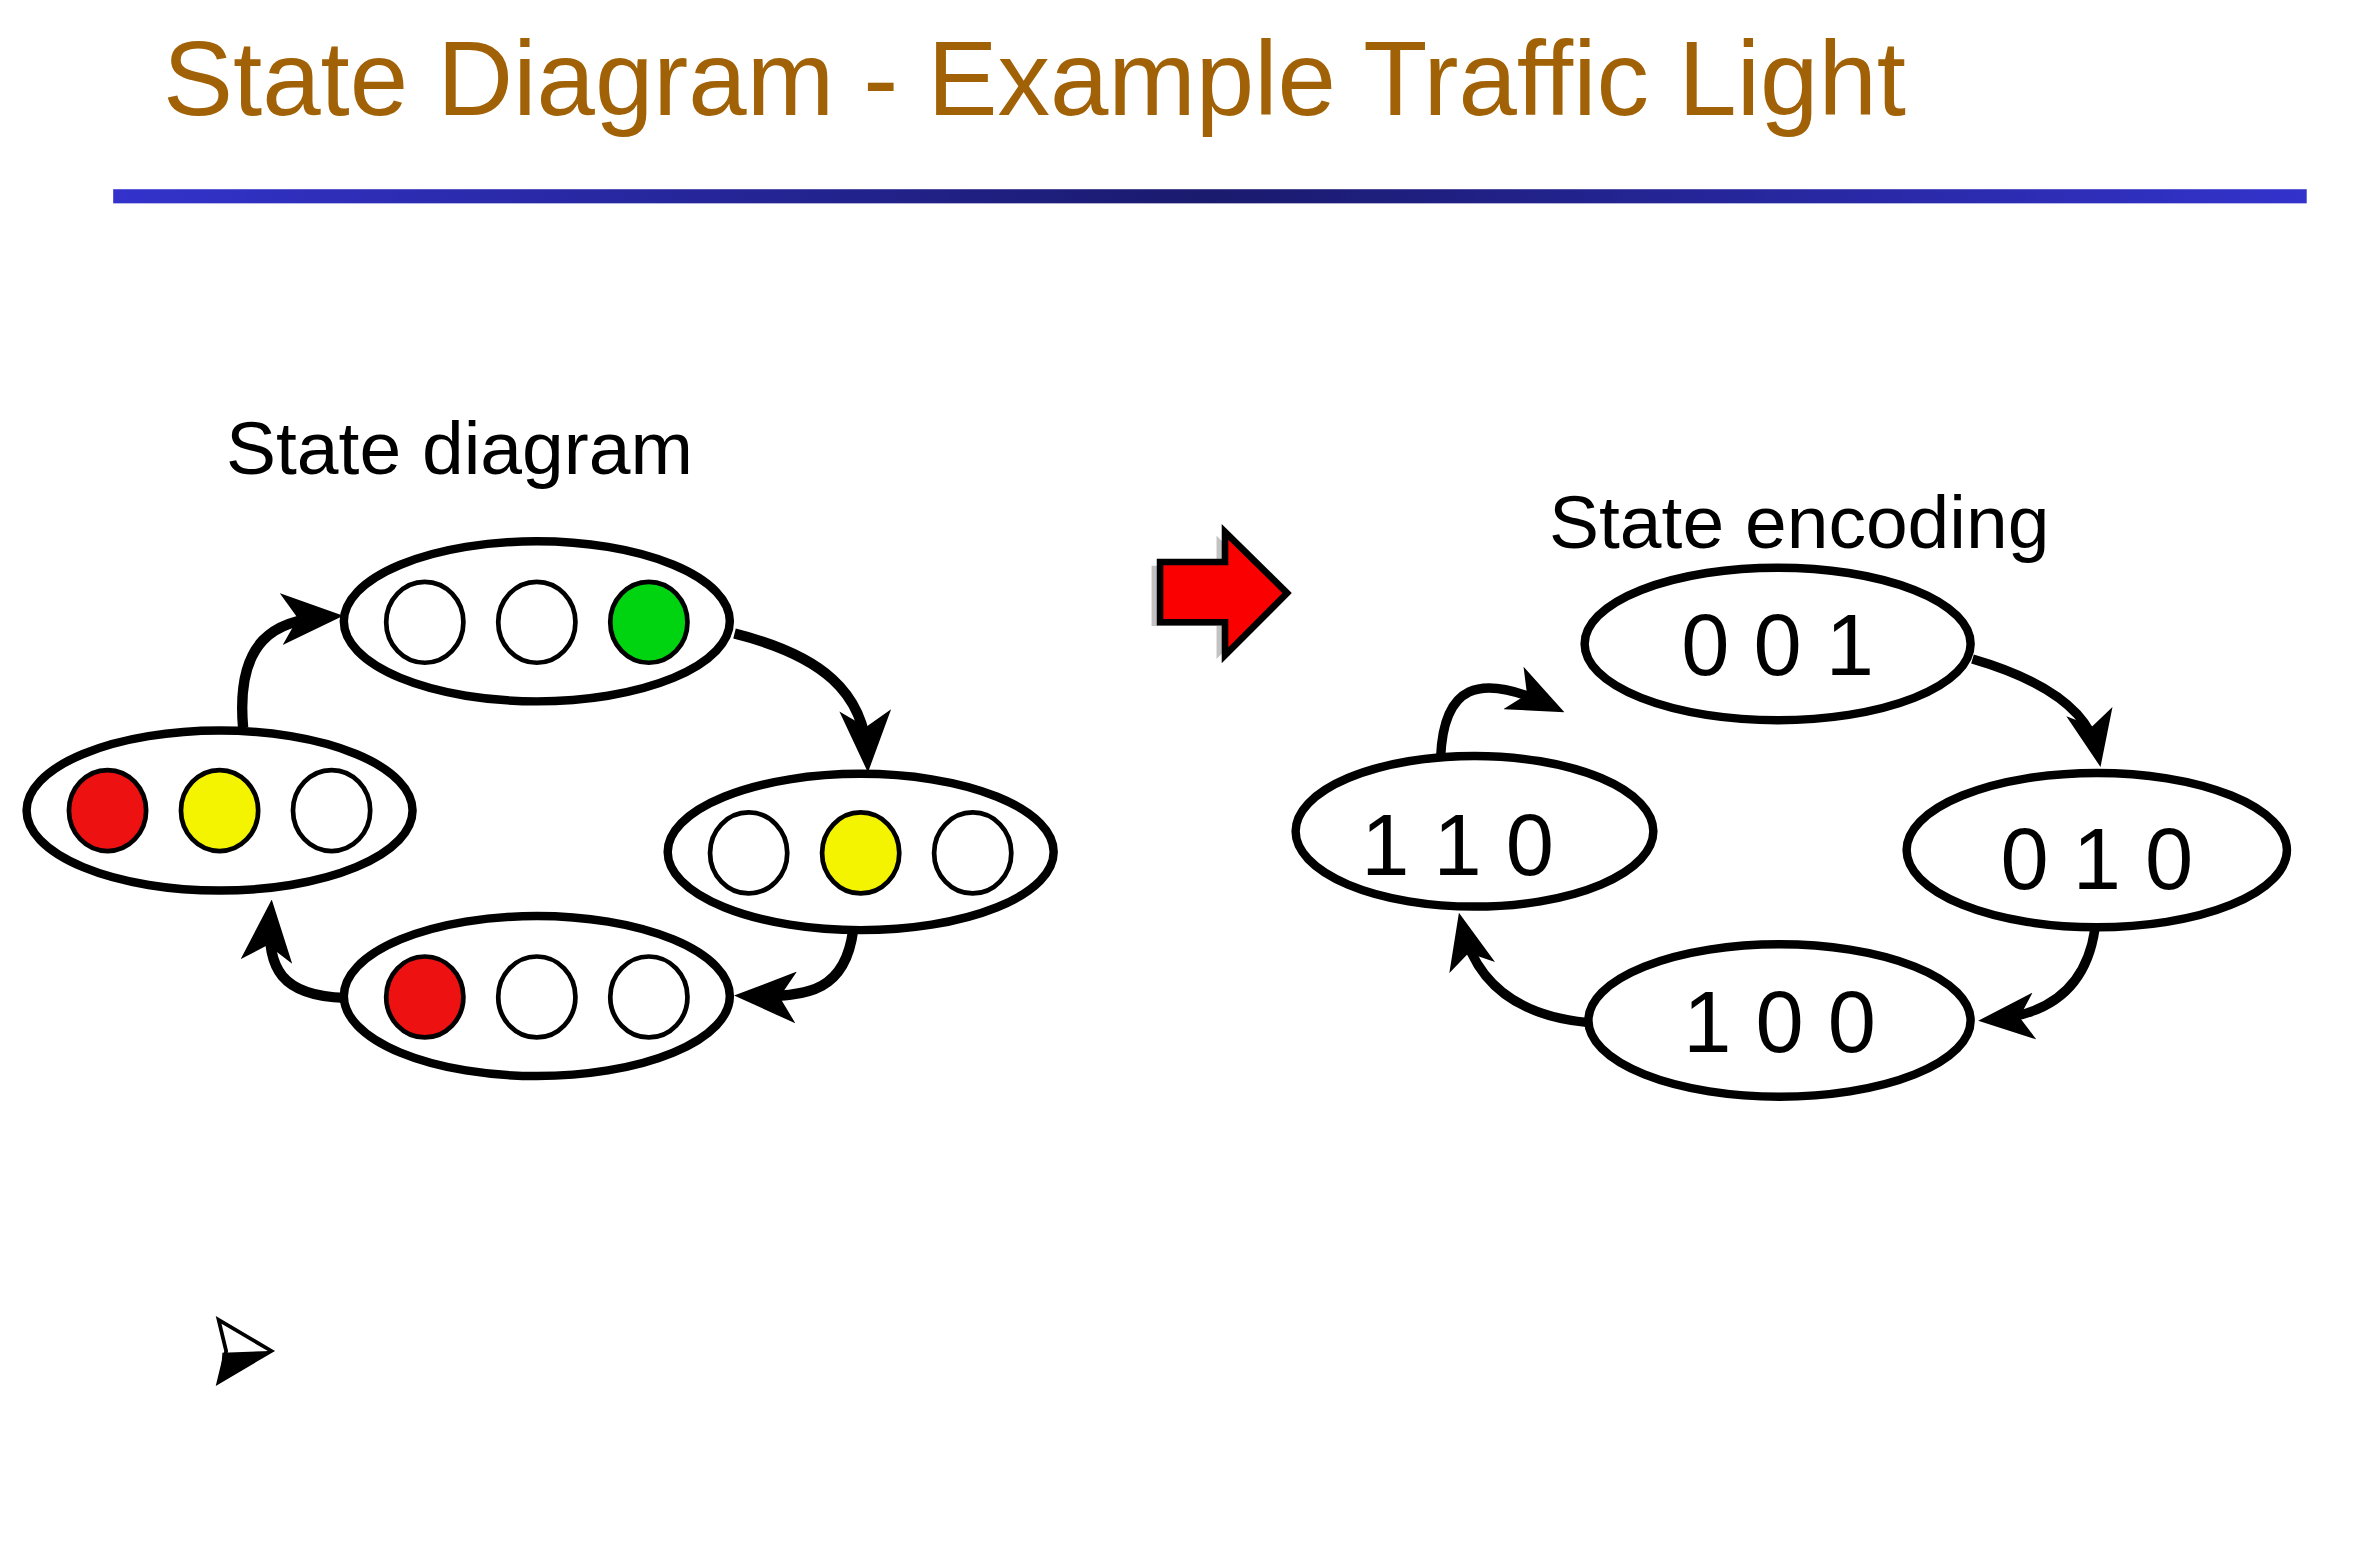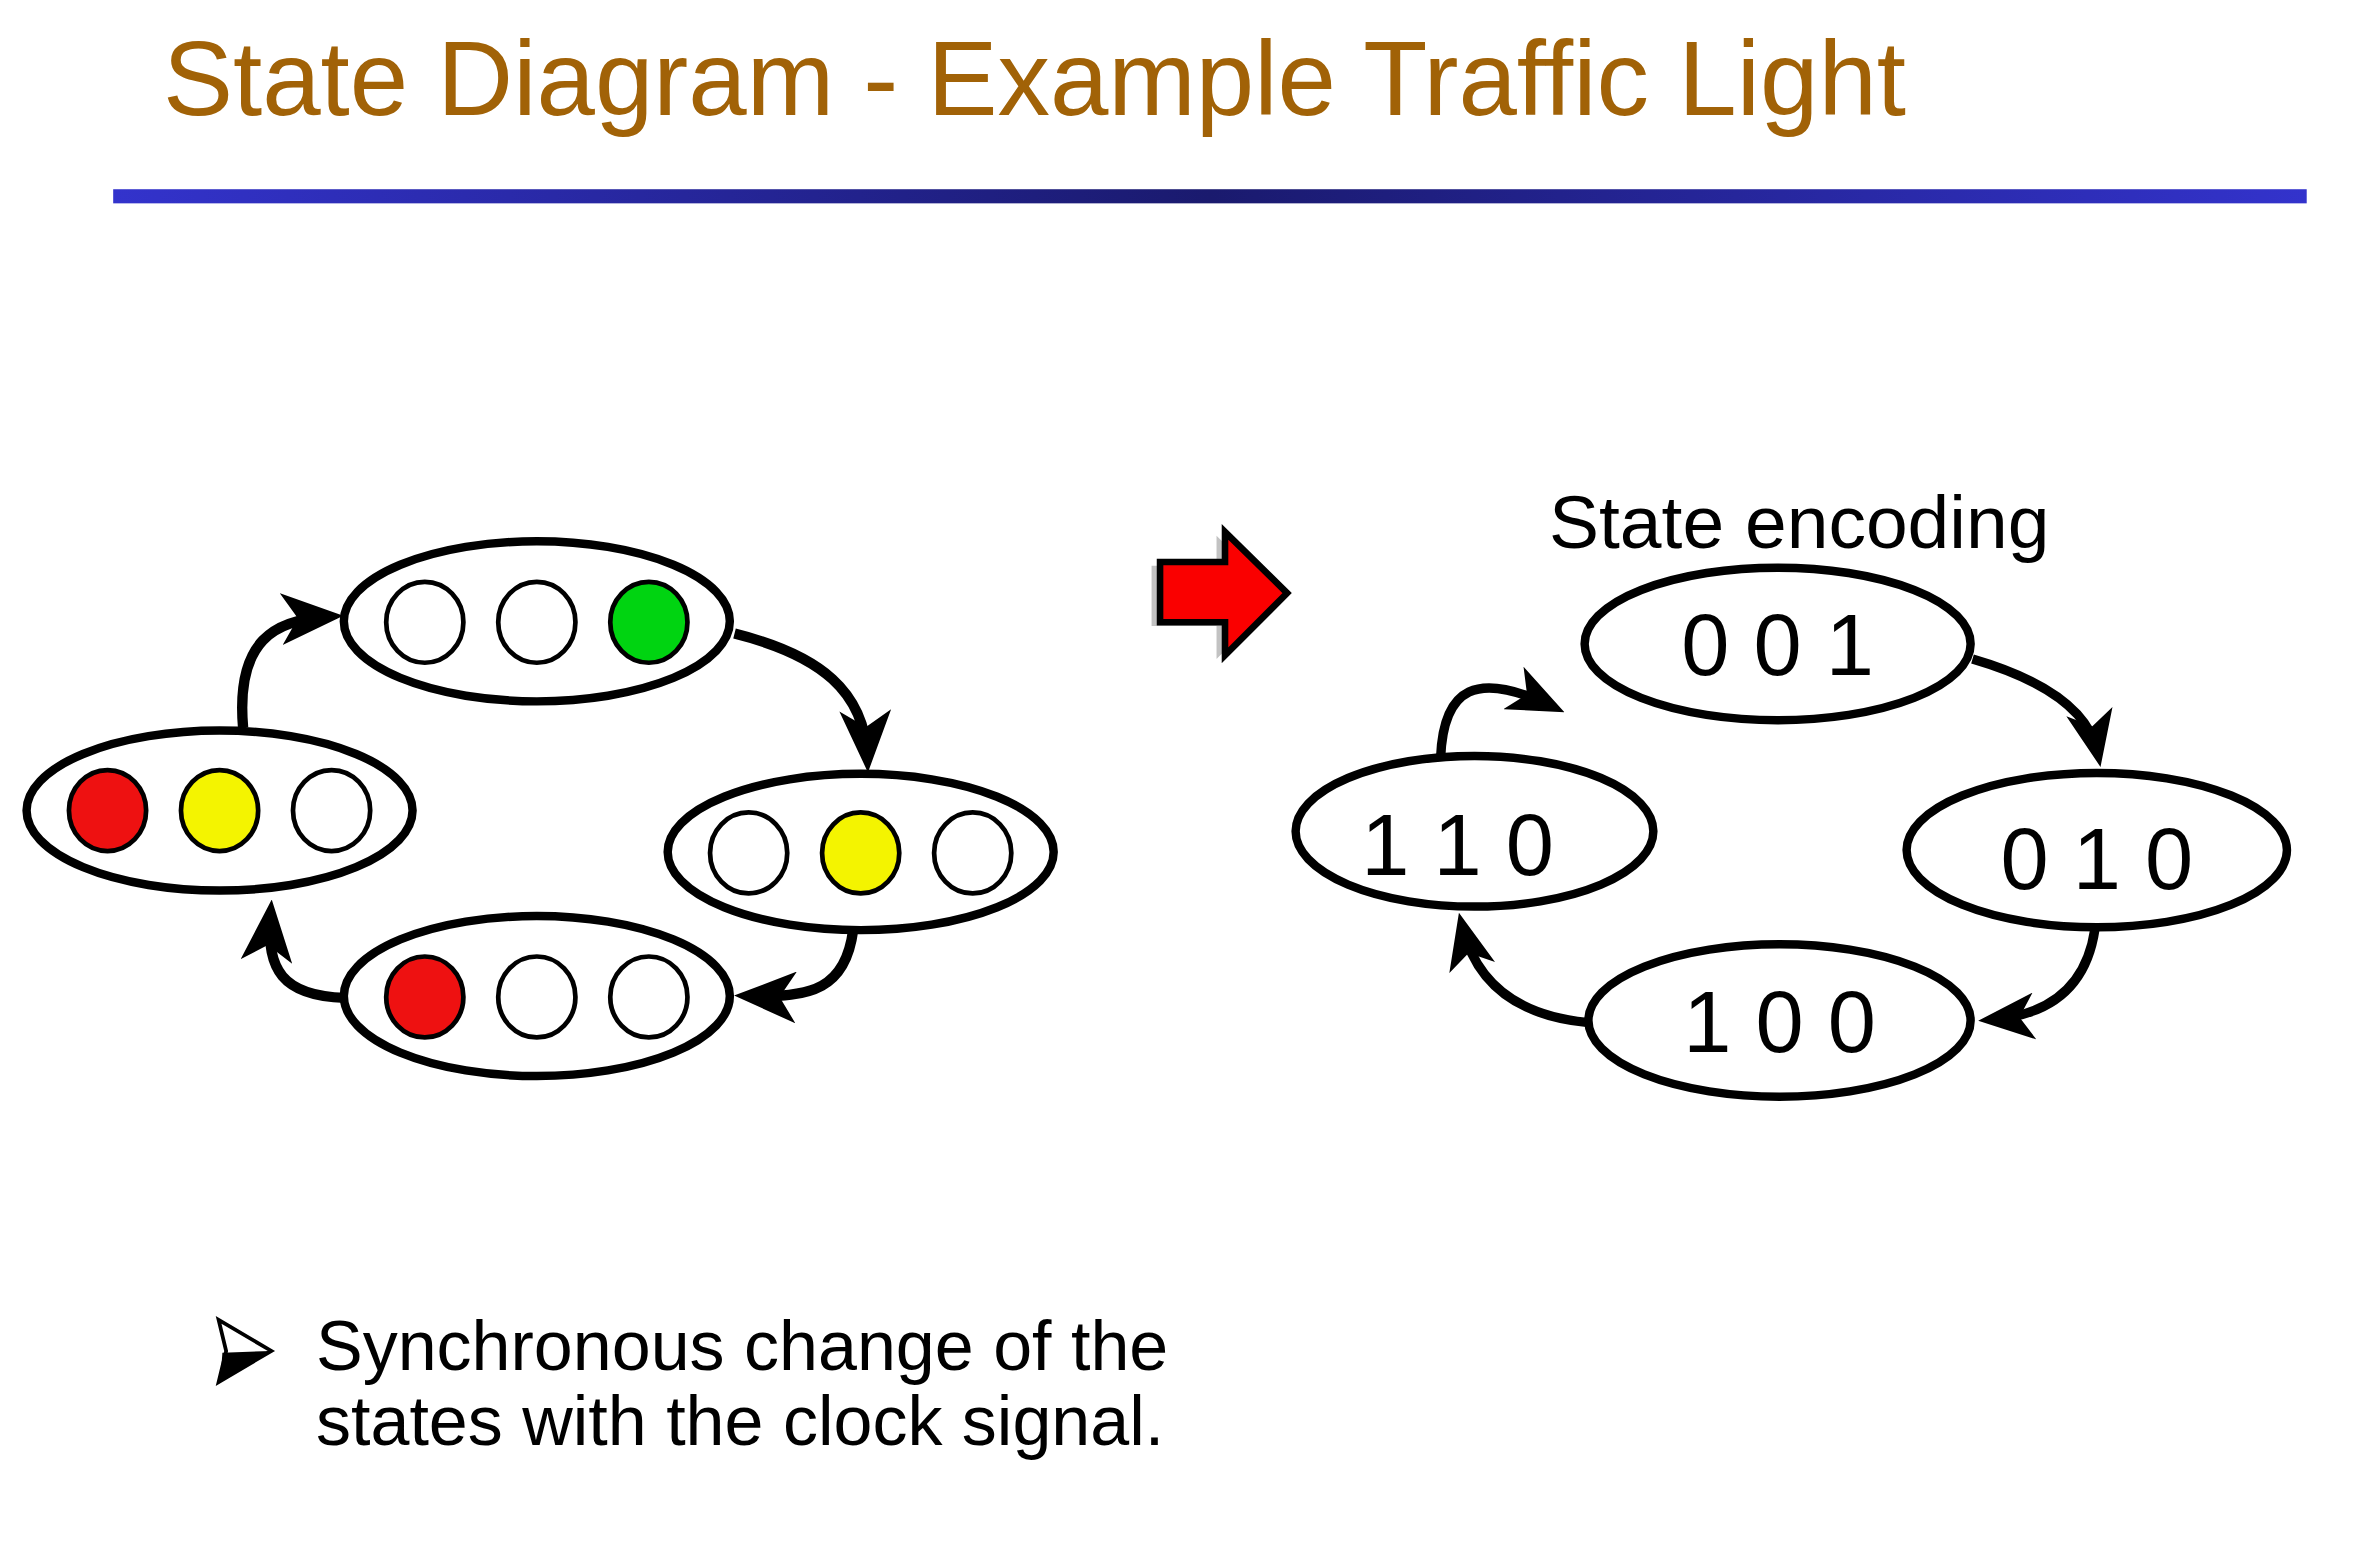--- a/index.html
+++ b/index.html
@@ -61,20 +61,21 @@
     fill: #000000;
   }
 </style>
 </head>
 <body>
 
 <div class="slide">
 
   <div class="title">State Diagram - Example Traffic Light</div>
 
+  <div class="section-label label-state-diagram">State diagram</div>
 
   <div class="section-label label-state-encoding">State encoding</div>
 
   <svg class="graphics" viewBox="0 0 2517 1639">
     <defs>
       <linearGradient id="ruleGrad" x1="0" y1="0" x2="1" y2="0">
         <stop offset="0" stop-color="#3333cc"></stop>
         <stop offset="0.5" stop-color="#1a1a6e"></stop>
         <stop offset="1" stop-color="#3333cc"></stop>
       </linearGradient>
@@ -153,19 +154,15 @@
         <text class="code" x="1890" y="1117" text-anchor="middle">1 0 0</text>
       </g>
     </g>
 
     <g>
       <polygon points="232,1402 288,1435 232,1468 240,1435" fill="#ffffff" stroke="#000000" stroke-width="4" stroke-linejoin="miter"></polygon>
       <polygon points="236,1437 288,1435 234,1466" fill="#000000"></polygon>
     </g>
   </svg>
 
-  <div class="bullet-block">
-    <div>Synchronous change of the</div>
-    <div>states with the clock signal.</div>
-  </div>
 
 </div>
 
 
 </body></html>

